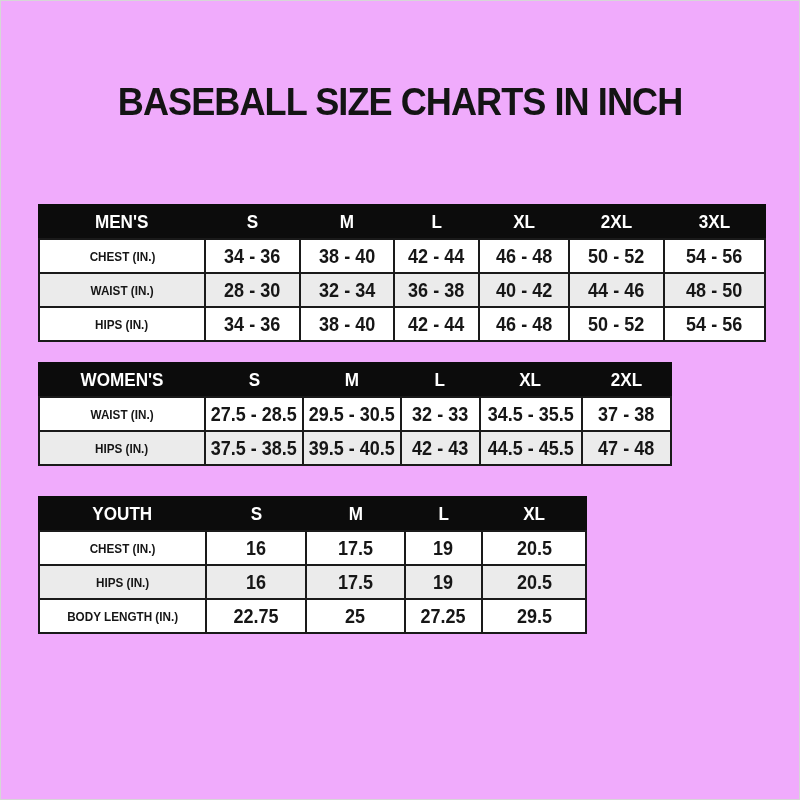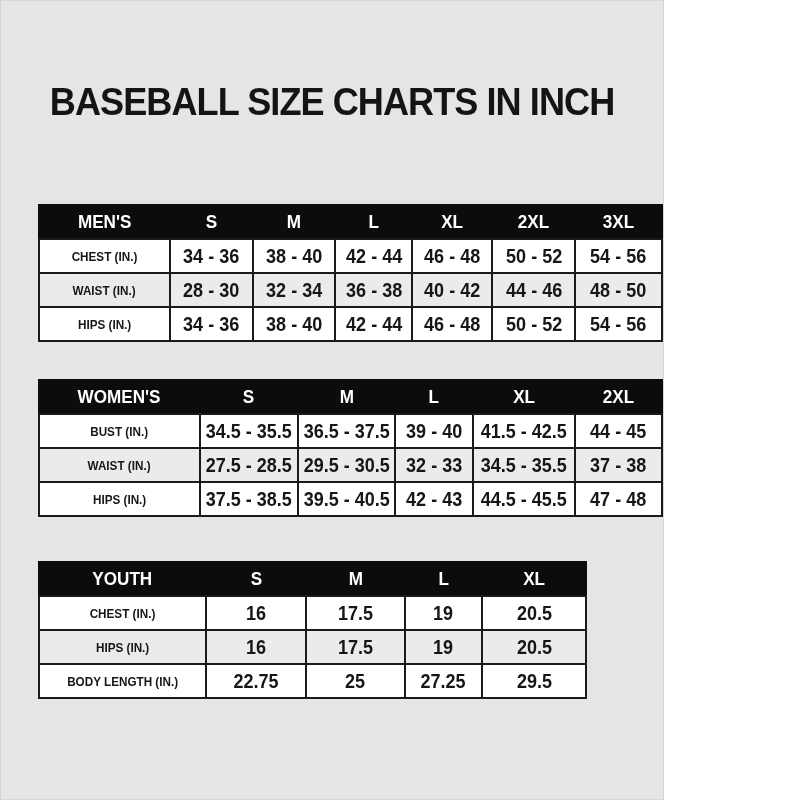--- a/index.html
+++ b/index.html
@@ -4,43 +4,43 @@
 <style>
   html, body { margin: 0; padding: 0; }
   body {
     width: 800px; height: 800px;
     background: #ffffff;
     font-family: "Liberation Sans", sans-serif;
     color: #161616;
     overflow: hidden;
   }
   .page {
-    width: 664px; height: 800px;
+    width: 800px; height: 800px;
     box-sizing: border-box;
     border: 1px solid #d6d6d6;
-    background: #e5e5e5;
+    background: #f0abfc;
   }
   .title {
     margin: 80px 0 0 0;
     text-align: center;
     font-size: 38px;
     font-weight: bold;
     letter-spacing: -1px;
     color: #141414;
     white-space: nowrap;
   }
   .title .cn { display: inline-block; transform: scaleX(0.95); }
   table.size-table {
     border-collapse: collapse;
     table-layout: fixed;
     margin-left: 37px;
   }
   #mens-table   { margin-top: 80px; }
-  #womens-table { margin-top: 37px; border-radius: 23px; }
-  #youth-table  { margin-top: 44px; padding-left: 32px; }
+  #womens-table { margin-top: 20px; border-radius: 23px; }
+  #youth-table  { margin-top: 30px; padding-left: 32px; }
   .size-table th, .size-table td {
     border: 2px solid #1a1a1a;
     height: 32px;
     padding: 0;
     text-align: center;
     vertical-align: middle;
     white-space: nowrap;
     overflow: visible;
   }
   .size-table thead th {
@@ -130,28 +130,20 @@
           <th><span class="cn">WOMEN'S</span></th>
           <th><span class="cn">S</span></th>
           <th><span class="cn">M</span></th>
           <th><span class="cn">L</span></th>
           <th><span class="cn">XL</span></th>
           <th><span class="cn">2XL</span></th>
         </tr>
       </thead>
       <tbody>
         <tr>
-          <th><span class="cn">BUST (IN.)</span></th>
-          <td><span class="cn">34.5 - 35.5</span></td>
-          <td><span class="cn">36.5 - 37.5</span></td>
-          <td><span class="cn">39 - 40</span></td>
-          <td><span class="cn">41.5 - 42.5</span></td>
-          <td><span class="cn">44 - 45</span></td>
-        </tr>
-        <tr>
           <th><span class="cn">WAIST (IN.)</span></th>
           <td><span class="cn">27.5 - 28.5</span></td>
           <td><span class="cn">29.5 - 30.5</span></td>
           <td><span class="cn">32 - 33</span></td>
           <td><span class="cn">34.5 - 35.5</span></td>
           <td><span class="cn">37 - 38</span></td>
         </tr>
         <tr>
           <th><span class="cn">HIPS (IN.)</span></th>
           <td><span class="cn">37.5 - 38.5</span></td>

